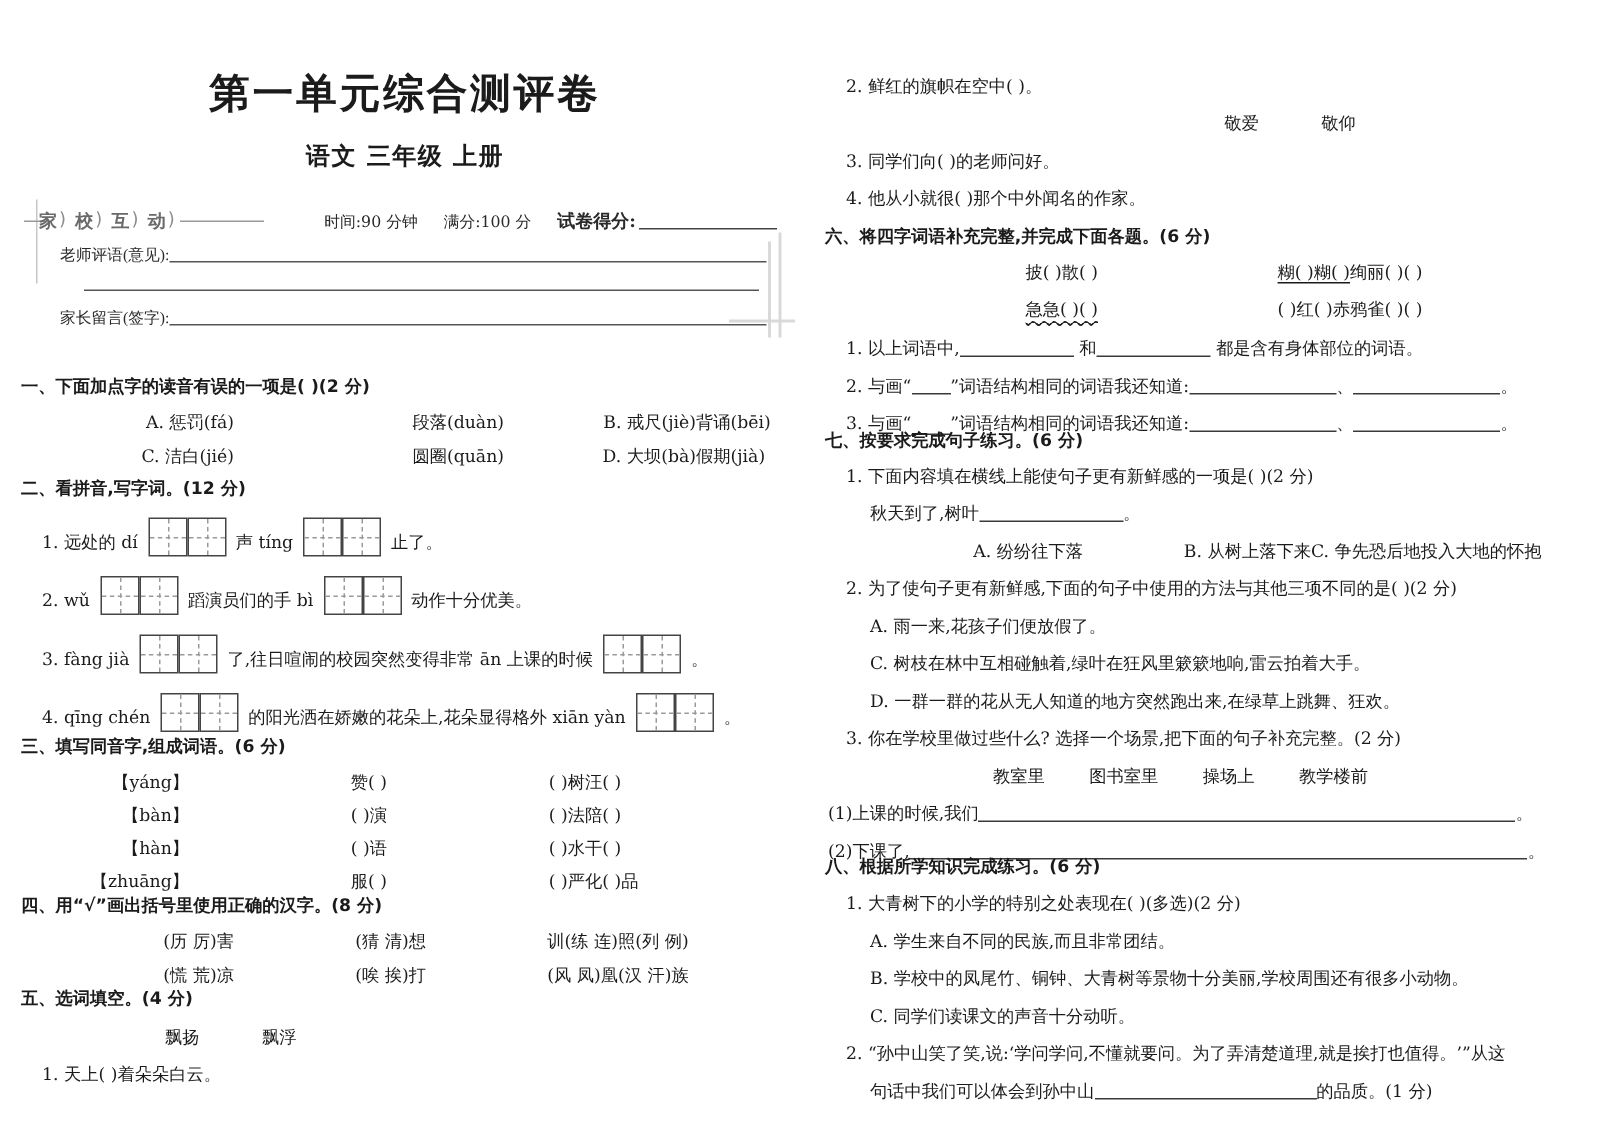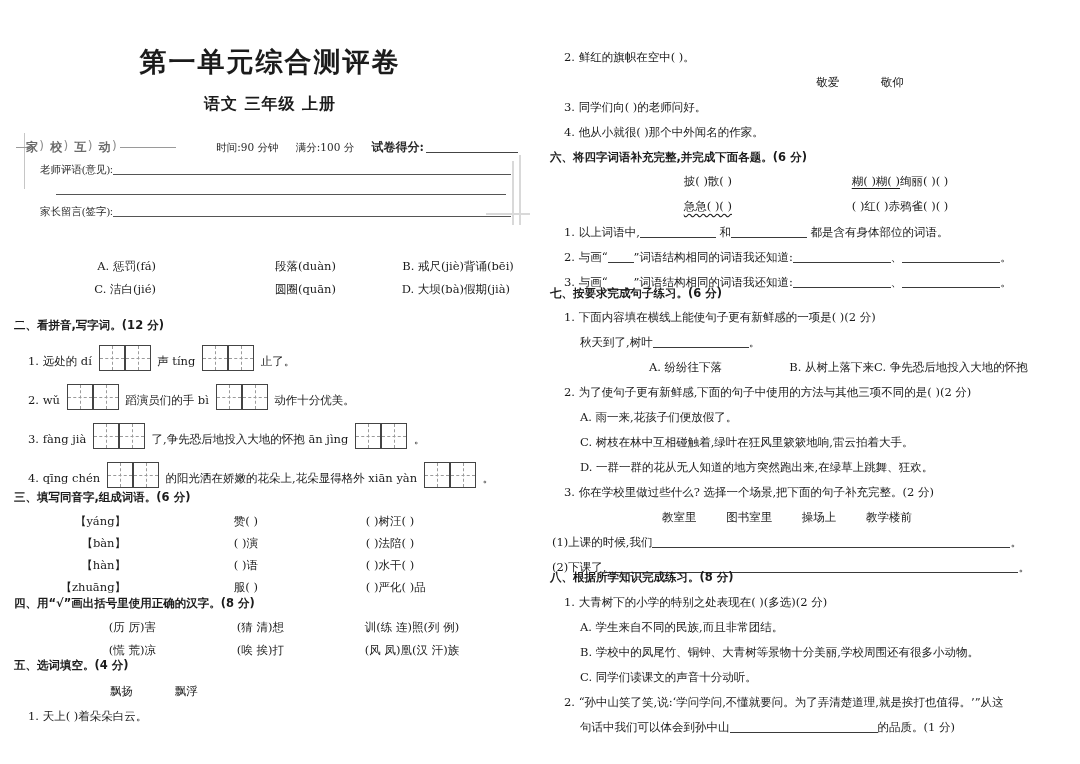--- a/index.html
+++ b/index.html
@@ -167,20 +167,21 @@
       </div>
 
       <div class="deco-frame">
         <i class="v1"></i>
           <i class="v2"></i>
           <i class="h1"></i>
       </div>
     </div>
 
     <div class="lblock" style="top:250px;">
+      <div class="sec">一、下面加点字的读音有误的一项是(        )(2 分)</div>
       <div class="body-txt pad" style="margin-top:9px;">
         <div class="opt-grid">
           <div style="width:128px;">A. 惩罚(fá)</div>
           <div style="width:180px;">段落(duàn)</div>
           <div style="width:128px;">B. 戒尺(jiè)</div>
           <div>背诵(bēi)</div>
         </div>
         <div class="opt-grid" style="margin-top:8px;">
           <div style="width:128px;">C. 洁白(jié)</div>
           <div style="width:180px;">圆圈(quān)</div>
@@ -223,21 +224,21 @@
         <span>动作十分优美。</span>
       </div>
 
       <div class="body-txt pad" style="margin-top:13px;">
         <span>3.</span>
         <span>fàng jià</span>
         <span class="tzg">
             <span class="cell"></span>
             <span class="cell"></span>
           </span>
-        <span>了,争先恐后地投入大地的怀抱 ān jìng</span>
+        <span>了,往日喧闹的校园突然变得非常 ān 上课的时候</span>
         <span class="tzg">
             <span class="cell"></span>
             <span class="cell"></span>
           </span>
         <span>。</span>
       </div>
 
       <div class="body-txt pad" style="margin-top:13px;">
         <span>4.</span>
         <span>qīng chén</span>
@@ -381,21 +382,21 @@
       </div>
       <div class="body-txt" style="margin-top:10px;padding-left:2px;">
         <span>(1)上课的时候,我们</span><span class="blank-line" style="width:358px;"></span><span>。</span>
       </div>
       <div class="body-txt" style="margin-top:10px;padding-left:2px;">
         <span>(2)下课了,</span><span class="blank-line" style="width:412px;"></span><span>。</span>
       </div>
     </div>
 
     <div class="rblock" style="top:570px;">
-      <div class="sec">八、根据所学知识完成练习。(8 分)</div>
+      <div class="sec">八、根据所学知识完成练习。(6 分)</div>
       <div class="body-txt pad" style="margin-top:10px;">1. 大青树下的小学的特别之处表现在(          )(多选)(2 分)</div>
       <div class="body-txt" style="margin-top:10px;padding-left:30px;">A. 学生来自不同的民族,而且非常团结。</div>
       <div class="body-txt" style="margin-top:10px;padding-left:30px;">B. 学校中的凤尾竹、铜钟、大青树等景物十分美丽,学校周围还有很多小动物。</div>
       <div class="body-txt" style="margin-top:10px;padding-left:30px;">C. 同学们读课文的声音十分动听。</div>
       <div class="body-txt pad" style="margin-top:10px;">2. “孙中山笑了笑,说:‘学问学问,不懂就要问。为了弄清楚道理,就是挨打也值得。’”从这</div>
       <div class="body-txt" style="margin-top:10px;padding-left:30px;">
         <span>句话中我们可以体会到孙中山</span><span class="blank-line" style="width:148px;"></span><span>的品质。(1 分)</span>
       </div>
     </div>
   </div>

